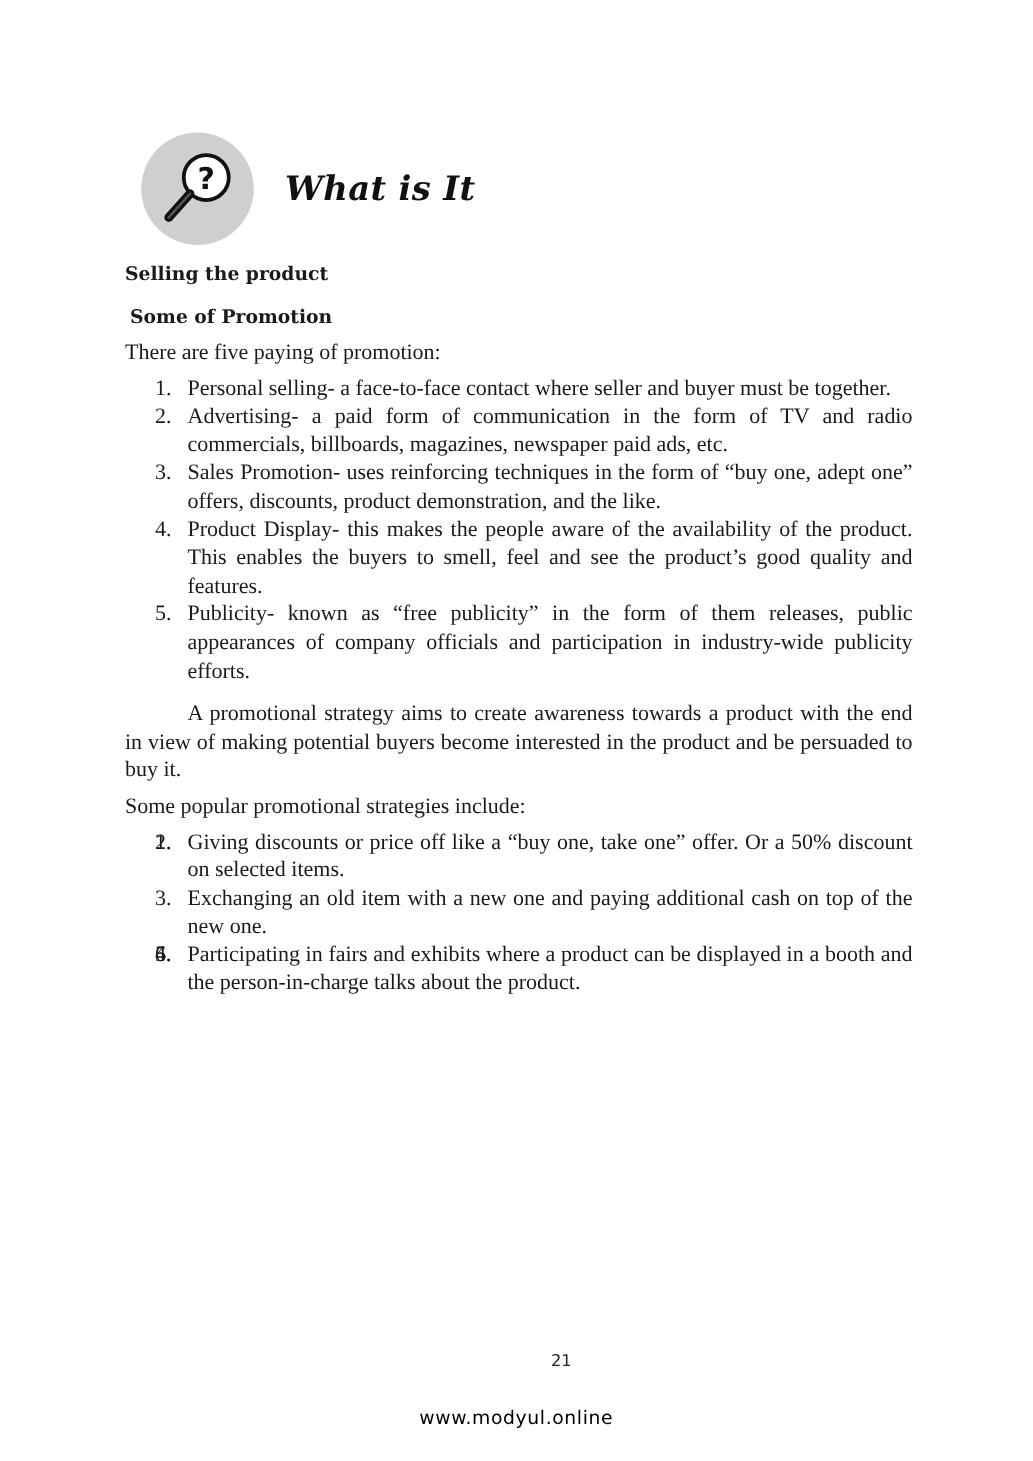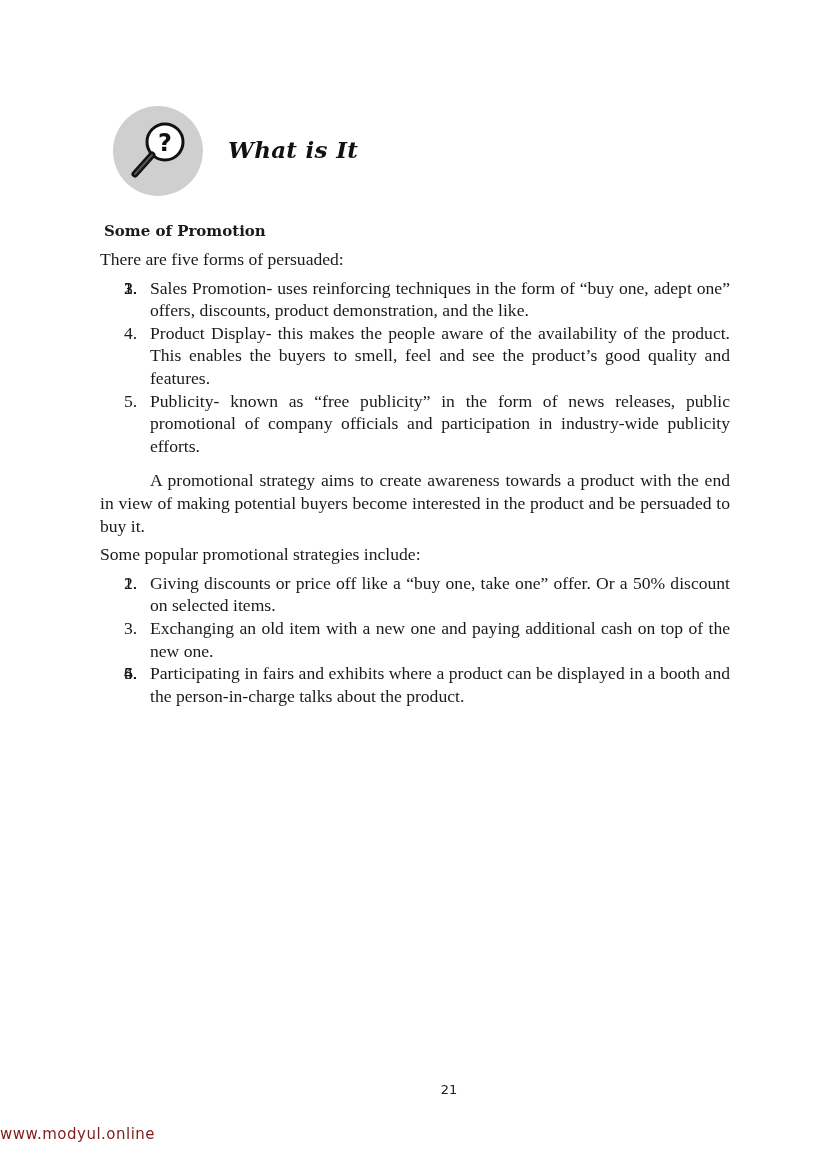--- a/index.html
+++ b/index.html
@@ -5,68 +5,69 @@
   html, body { margin: 0; padding: 0; background: #ffffff; }
   body { width: 826px; height: 1169px; position: relative; overflow: hidden;
          font-family: "DejaVu Serif", "Liberation Serif", serif; color: #1a1a1a; }
   .page { position: absolute; left: 0; top: 0; width: 826px; height: 1169px; }
 
   .header { position: absolute; left: 113px; top: 106px; width: 300px; height: 92px; }
   .icon-circle { position: absolute; left: 0; top: 0; width: 90px; height: 90px; border-radius: 50%;
                  background: #cfcfcf; }
   .icon-circle svg { position: absolute; left: 0; top: 0; }
   .title { position: absolute; left: 115px; top: 30px; font-family: "DejaVu Serif", serif;
-           font-weight: bold; font-style: italic; font-size: 23px; color: #111; letter-spacing: 0.3px; }
+           font-weight: bold; font-style: italic; font-size: 27px; color: #111; letter-spacing: 0.3px; }
 
   .content { position: absolute; left: 100px; top: 208px; width: 630px;
              font-family: "Liberation Serif", "DejaVu Serif", serif; font-size: 17.6px; line-height: 22.6px; }
   .h { font-family: "DejaVu Serif", serif; font-weight: bold; font-size: 15px; margin: 0; line-height: 22px; }
   .p { margin: 0; text-align: justify; }
   .indent { text-indent: 50px; }
   .gap-s { height: 6px; }
   ol { margin: 0; padding: 0; list-style: none; }
   ol li { position: relative; padding-left: 50px; text-align: justify; }
   ol li .num { position: absolute; left: 24px; top: 0; }
 
   .pagenum { position: absolute; left: 0; width: 826px; top: 1082px; text-align: center;
              font-family: "DejaVu Sans", sans-serif; font-size: 13px; color: #222; padding-left: 36px; }
-  .watermark { position: absolute; left: 0; width: 826px; top: 1125px; 
-               font-family: "DejaVu Sans", sans-serif; font-size: 15px; color: #7f1d1d; letter-spacing: 0.5px; }
+  .watermark { position: absolute; left: 0; width: 826px; top: 1125px; text-align: center;
+               font-family: "DejaVu Sans", sans-serif; font-size: 15px; color: #000000; letter-spacing: 0.5px; }
 </style>
 </head>
 <body>
 
 <div class="page">
 
   <div class="header">
     <div class="icon-circle">
       <svg width="90" height="90" viewBox="0 0 90 90">
         <circle cx="52" cy="36" r="18" fill="#ffffff" stroke="#111" stroke-width="3"></circle>
         <line x1="39" y1="49" x2="22" y2="68" stroke="#111" stroke-width="7" stroke-linecap="round"></line>
         <line x1="39" y1="49" x2="22" y2="68" stroke="#555" stroke-width="2" stroke-linecap="round"></line>
         <text x="52" y="45" text-anchor="middle" font-family="DejaVu Sans, sans-serif" font-weight="bold" font-size="24" fill="#111">?</text>
       </svg>
     </div>
     <div class="title">What is It</div>
   </div>
 
   <div class="content">
+    <p class="h">Selling the product</p>
     <div class="gap-s"></div>
     <div class="gap-s"></div>
 
     <p class="h" style="padding-left:4px">Some of Promotion</p>
     <div class="gap-s"></div>
-    <p class="p">There are five forms of persuaded:</p>
+    <p class="p">There are five paying of promotion:</p>
     <div class="gap-s"></div>
     <ol>
-      <li><span class="num">1.</span></li>
-      <li><span class="num">2.</span></li>
+      <li><span class="num">1.</span><span>Personal selling- a face-to-face contact where seller and buyer must be together.</span></li>
+      <li><span class="num">2.</span><span>Advertising- a paid form of communication in the form of TV and radio commercials, billboards, magazines, newspaper paid ads, etc.</span></li>
       <li><span class="num">3.</span><span>Sales Promotion- uses reinforcing techniques in the form of “buy one, adept one” offers, discounts, product demonstration, and the like.</span></li>
       <li><span class="num">4.</span><span>Product Display- this makes the people aware of the availability of the product. This enables the buyers to smell, feel and see the product’s good quality and features.</span></li>
-      <li><span class="num">5.</span><span>Publicity- known as “free publicity” in the form of news releases, public promotional of company officials and participation in industry-wide publicity efforts.</span></li>
+      <li><span class="num">5.</span><span>Publicity- known as “free publicity” in the form of them releases, public appearances of company officials and participation in industry-wide publicity efforts.</span></li>
     </ol>
     <div class="gap-s"></div>
 
     <div class="gap-s"></div>
     <p class="p indent">A promotional strategy aims to create awareness towards a product with the end in view of making potential buyers become interested in the product and be persuaded to buy it.</p>
     <div class="gap-s"></div>
     <p class="p">Some popular promotional strategies include:</p>
     <div class="gap-s"></div>
     <ol>
       <li><span class="num">1.</span></li>

